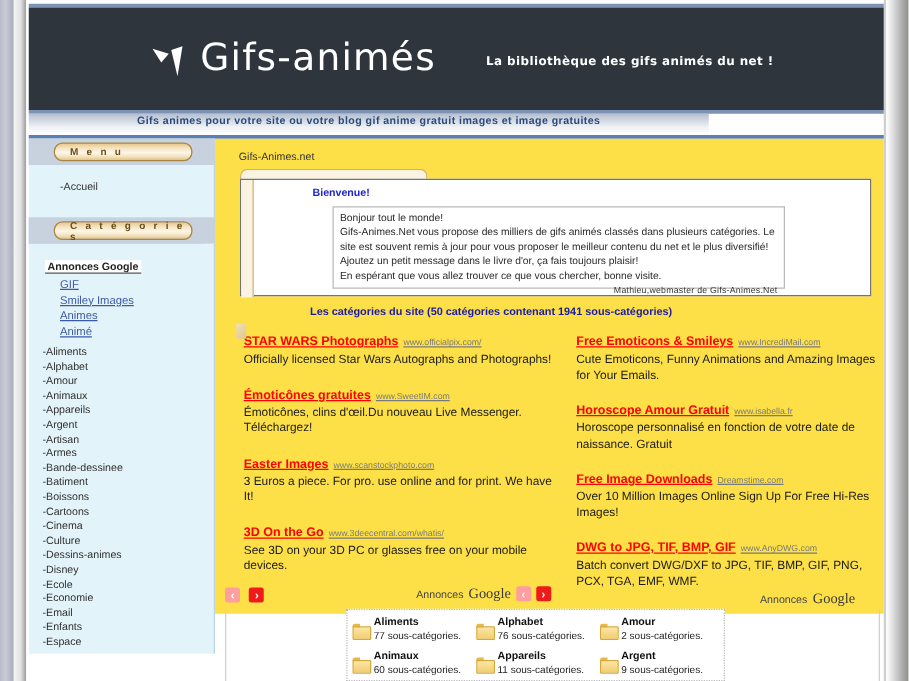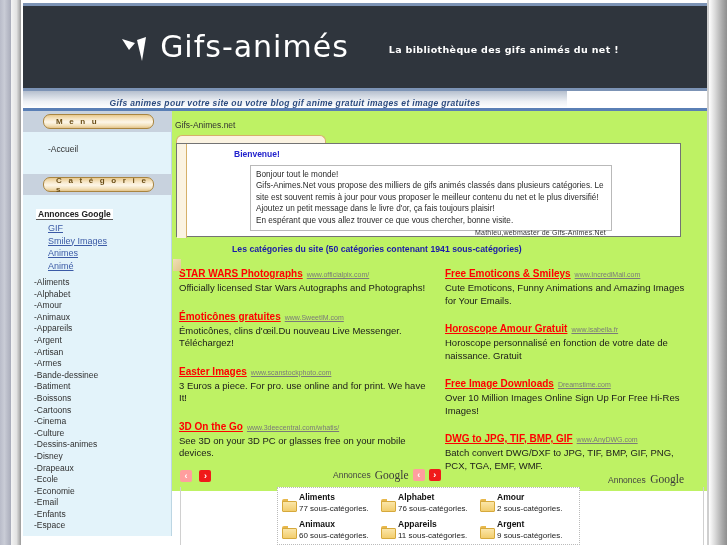--- a/index.html
+++ b/index.html
@@ -76,21 +76,21 @@
   }
 
   .header-sep {
     position:absolute; left:23px; top:88px;
     width:684px; height:3px; background:#7c93b5;
   }
   .tagline-bar {
     position:absolute; left:23px; top:91px;
     width:544px; height:17px;
     background: linear-gradient(to bottom,#b5bfce 0%,#cfd6e0 28%,#eef1f5 62%,#ffffff 100%);
-    display:flex; align-items:flex-end; justify-content:center;font-style:italic;
+    display:flex; align-items:flex-start; justify-content:center;
   }
   .tagline {
     font-size:8.5px; font-weight:bold; color:#2b4a7e;
     letter-spacing:0.35px;
   }
   .tagline-bottom {
     position:absolute; left:23px; top:108px;
     width:684px; height:3px; background:#5a7fb5;
   }
 
@@ -149,21 +149,22 @@
 
   .cat-list { margin-top:5px; margin-left:11px; }
   .cat-list .c {
     font-size:8.5px; color:#303030; line-height:11.6px; white-space:nowrap;
   }
 
   
   .main {
     position:absolute; left:172px; top:111px;
     width:535px; height:380px;
-    background:#bef264;
+    background:#fde047;
+    padding-left:16px;
   }
   .breadcrumb {
     font-size:8.5px; color:#333; margin:9px 0 0 3px;
   }
 
   .welcome-outer {
     position:relative; margin:5px 0 0 4px;
     width:505px; height:102px;
   }
   .welcome-tab {
@@ -380,21 +381,20 @@
           <div class="c">-Artisan</div>
           <div class="c">-Armes</div>
           <div class="c">-Bande-dessinee</div>
           <div class="c">-Batiment</div>
           <div class="c">-Boissons</div>
           <div class="c">-Cartoons</div>
           <div class="c">-Cinema</div>
           <div class="c">-Culture</div>
           <div class="c">-Dessins-animes</div>
           <div class="c">-Disney</div>
-          <div class="c">-Drapeaux</div>
           <div class="c">-Ecole</div>
           <div class="c">-Economie</div>
           <div class="c">-Email</div>
           <div class="c">-Enfants</div>
           <div class="c">-Espace</div>
         </div>
     </div>
   </div>
 
   <div class="main">

